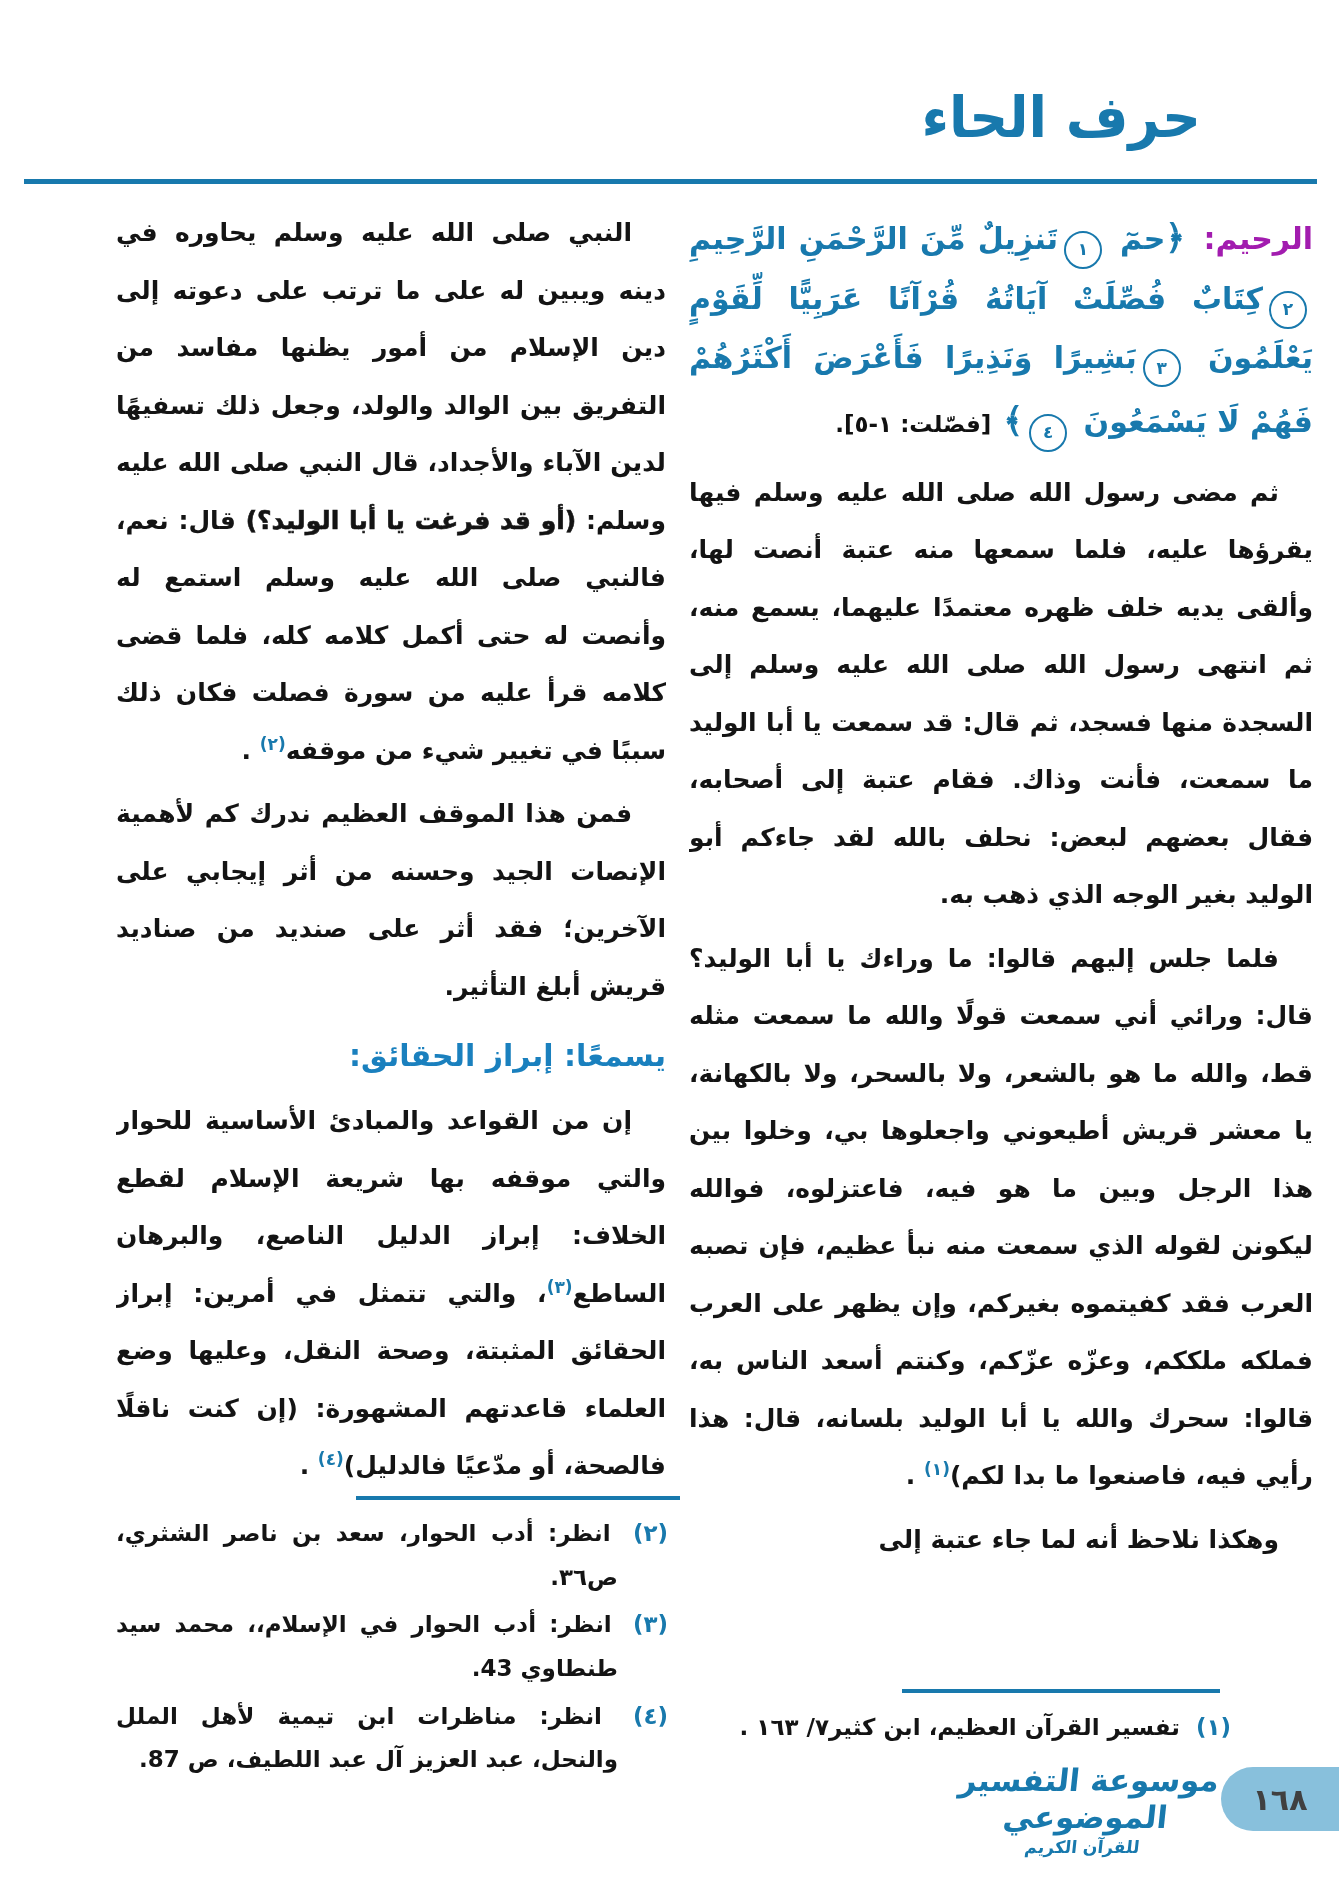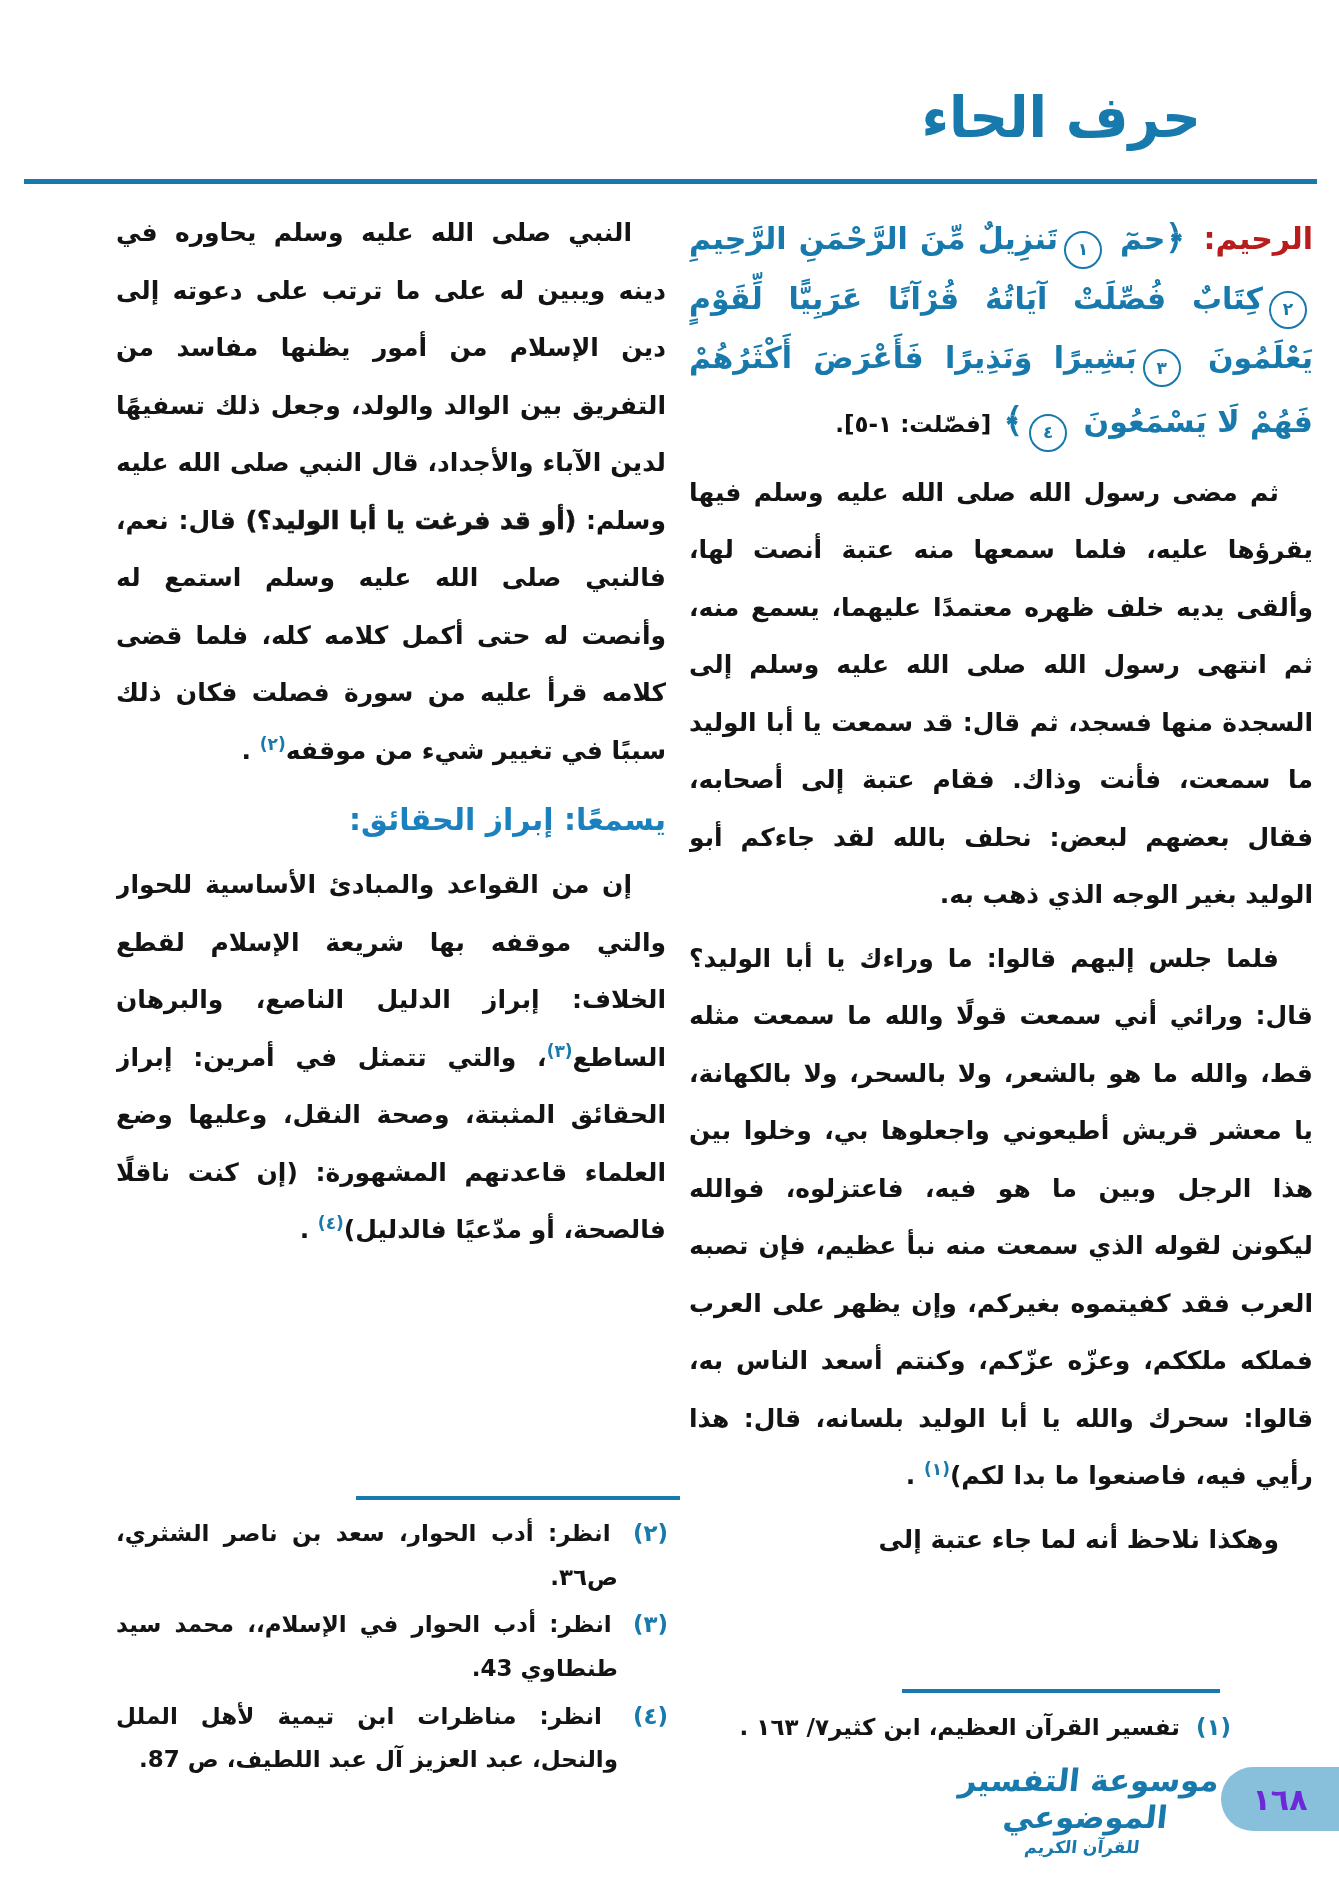--- a/index.html
+++ b/index.html
@@ -36,21 +36,21 @@
   .sec-heading{
     margin:18px 0 14px 0;color:var(--heading);font-size:30px;font-weight:bold;
     line-height:1.5;text-indent:0;
   }
 
   
   .verse{
     margin:0 0 10px 0;font-size:30px;font-weight:bold;line-height:1.95;
     color:var(--accent);text-indent:0;
   }
-  .verse-lead{color:#b91c1c;margin-left:6px;}
+  .verse-lead{color:#a21caf;margin-left:6px;}
   .verse-bracket{font-size:34px;}
   .ayah-num{
     display:inline-flex;align-items:center;justify-content:center;
     width:34px;height:34px;border:2.5px solid var(--accent);border-radius:50%;
     font-size:17px;line-height:1;margin:0 6px;vertical-align:-6px;
     box-shadow:0 0 0 1.5px #ffffff inset;
   }
   .verse-ref{color:#111111;font-size:23px;white-space:nowrap;}
 
   
@@ -71,21 +71,21 @@
     position:absolute;top:1762px;right:108px;width:290px;
     color:var(--accent);text-align:center;font-weight:bold;
     transform:skewX(-6deg);
   }
   .logo-line1{font-size:31px;line-height:1.2;letter-spacing:-1px;}
   .logo-line2{font-size:17px;line-height:1.3;letter-spacing:0;}
   .page-badge{
     position:absolute;top:1767px;right:0;width:118px;height:64px;
     background:var(--badge);border-radius:34px 0 0 34px;
     display:flex;align-items:center;justify-content:center;
-    color:#6d28d9;font-size:30px;font-weight:bold;
+    color:#404040;font-size:30px;font-weight:bold;
   }
 </style>
 </head>
 <body>
 
 <div class="page">
 
   <div class="chapter-title">حرف الحاء</div>
   <div class="header-rule"></div>
 
@@ -94,20 +94,21 @@
     <div>
         <p class="para"><span>ثم مضى رسول الله صلى الله عليه وسلم فيها يقرؤها عليه، فلما سمعها منه عتبة أنصت لها، وألقى يديه خلف ظهره معتمدًا عليهما، يسمع منه، ثم انتهى رسول الله صلى الله عليه وسلم إلى السجدة منها فسجد، ثم قال: قد سمعت يا أبا الوليد ما سمعت، فأنت وذاك. فقام عتبة إلى أصحابه، فقال بعضهم لبعض: نحلف بالله لقد جاءكم أبو الوليد بغير الوجه الذي ذهب به.</span></p>
         <p class="para"><span>فلما جلس إليهم قالوا: ما وراءك يا أبا الوليد؟ قال: ورائي أني سمعت قولًا والله ما سمعت مثله قط، والله ما هو بالشعر، ولا بالسحر، ولا بالكهانة، يا معشر قريش أطيعوني واجعلوها بي، وخلوا بين هذا الرجل وبين ما هو فيه، فاعتزلوه، فوالله ليكونن لقوله الذي سمعت منه نبأ عظيم، فإن تصبه العرب فقد كفيتموه بغيركم، وإن يظهر على العرب فملكه ملككم، وعزّه عزّكم، وكنتم أسعد الناس به، قالوا: سحرك والله يا أبا الوليد بلسانه، قال: هذا رأيي فيه، فاصنعوا ما بدا لكم)</span><sup class="fn-ref">(١)</sup><span> .</span></p>
         <p class="para"><span>وهكذا نلاحظ أنه لما جاء عتبة إلى</span></p>
       </div>
   </div>
 
   <div class="col col-left">
     <div>
         <p class="para"><span>النبي صلى الله عليه وسلم يحاوره في دينه ويبين له على ما ترتب على دعوته إلى دين الإسلام من أمور يظنها مفاسد من التفريق بين الوالد والولد، وجعل ذلك تسفيهًا لدين الآباء والأجداد، قال النبي صلى الله عليه وسلم: </span><span class="run-bold">(أو قد فرغت يا أبا الوليد؟)</span><span> قال: نعم، فالنبي صلى الله عليه وسلم استمع له وأنصت له حتى أكمل كلامه كله، فلما قضى كلامه قرأ عليه من سورة فصلت فكان ذلك سببًا في تغيير شيء من موقفه</span><sup class="fn-ref">(٢)</sup><span> .</span></p>
+        <p class="para"><span>فمن هذا الموقف العظيم ندرك كم لأهمية الإنصات الجيد وحسنه من أثر إيجابي على الآخرين؛ فقد أثر على صنديد من صناديد قريش أبلغ التأثير.</span></p>
         <h3 class="sec-heading">يسمعًا: إبراز الحقائق:</h3>
         <p class="para"><span>إن من القواعد والمبادئ الأساسية للحوار والتي موقفه بها شريعة الإسلام لقطع الخلاف: إبراز الدليل الناصع، والبرهان الساطع</span><sup class="fn-ref">(٣)</sup><span>، والتي تتمثل في أمرين: إبراز الحقائق المثبتة، وصحة النقل، وعليها وضع العلماء قاعدتهم المشهورة: (إن كنت ناقلًا فالصحة، أو مدّعيًا فالدليل)</span><sup class="fn-ref">(٤)</sup><span> .</span></p>
       </div>
   </div>
 
   <div class="fn-rule fn-rule-l"></div>
   <div class="fn-rule fn-rule-r"></div>
 
   <div class="footnotes footnotes-left">
       <div class="footnote"><span class="fn-marker">(٢)</span><span> انظر: أدب الحوار، سعد بن ناصر الشثري، ص٣٦.</span></div>

